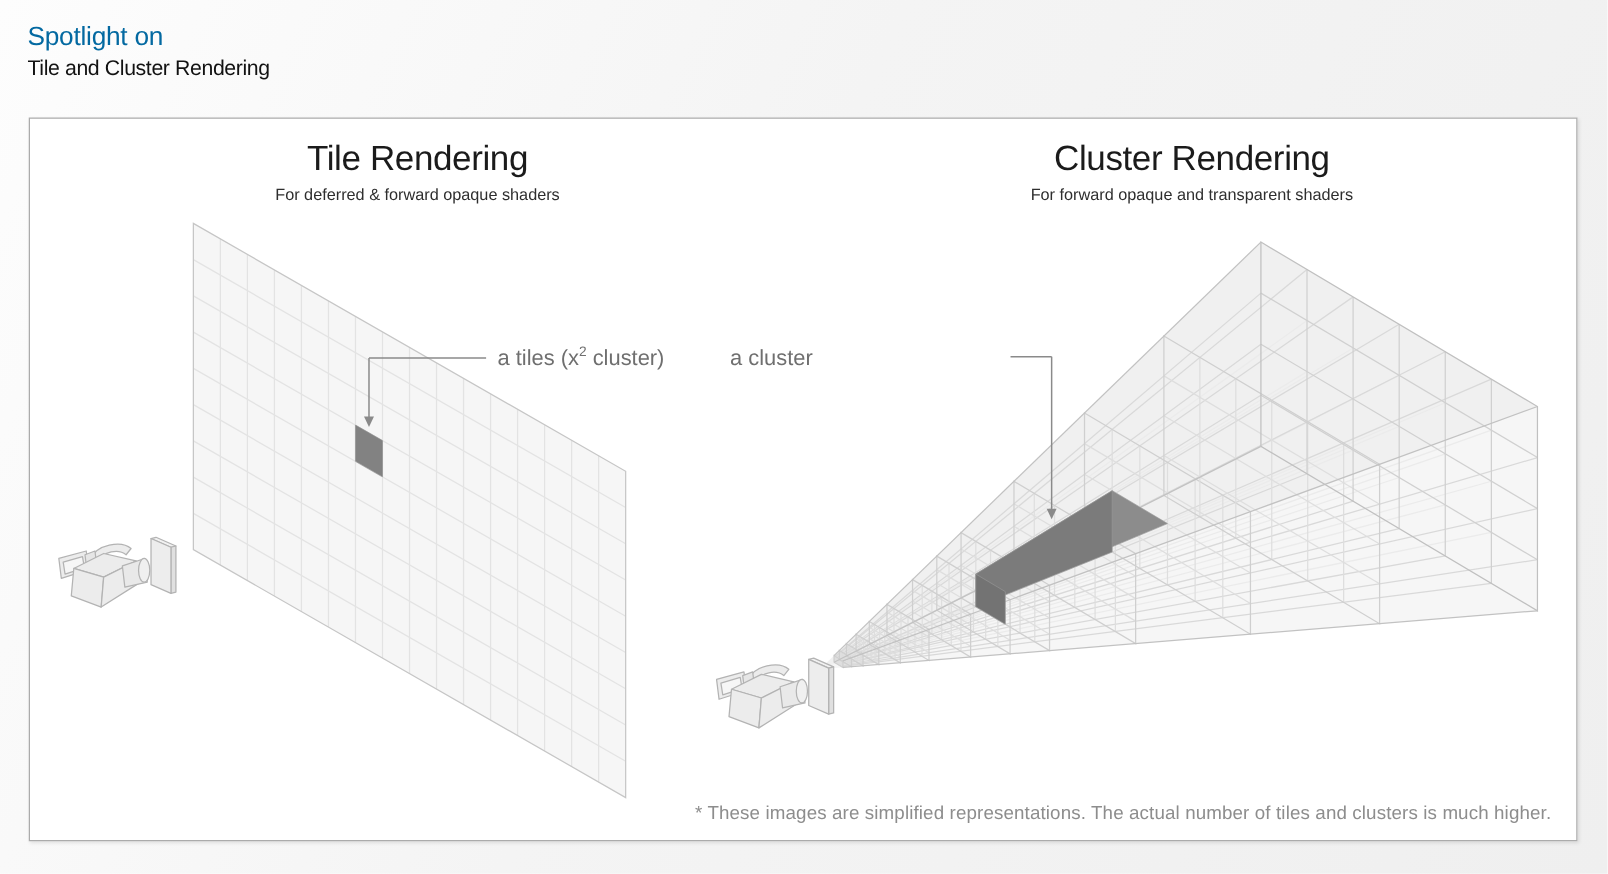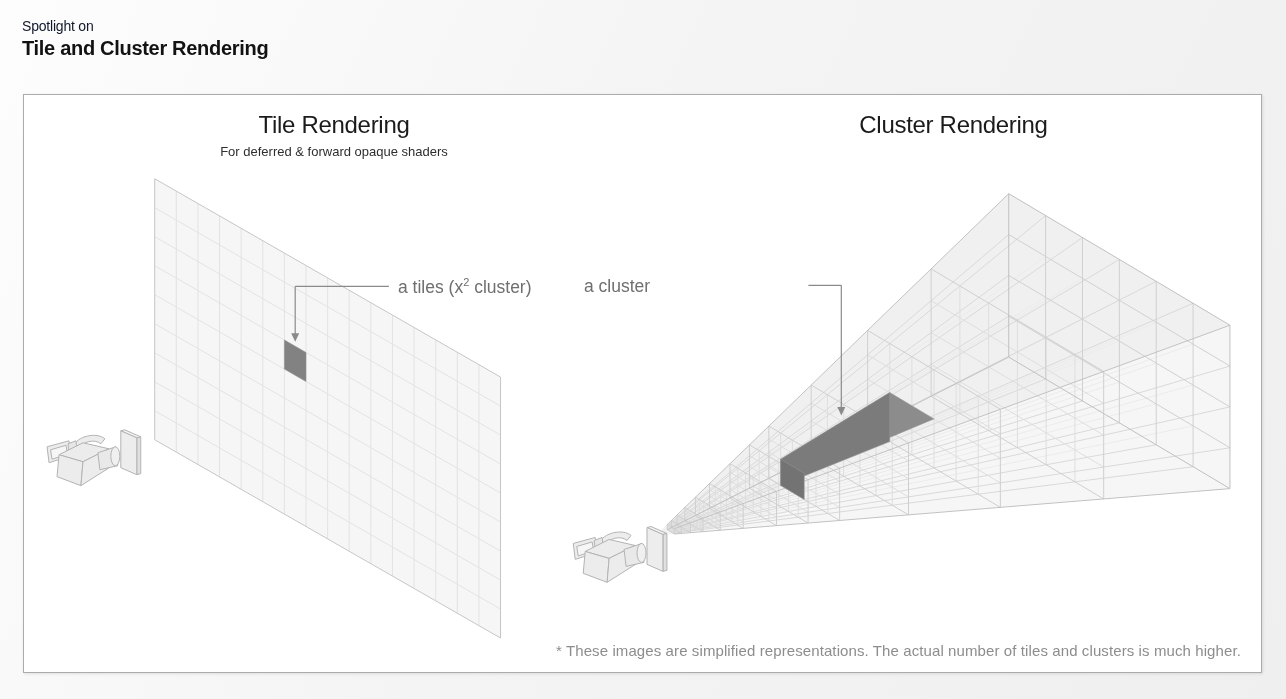--- a/index.html
+++ b/index.html
@@ -3,35 +3,35 @@
 <meta charset="utf-8">
 <style>
   html,body{margin:0;padding:0}
   body{
     width:1286px;height:699px;overflow:hidden;position:relative;
     background:linear-gradient(115deg,#fdfdfd 0%,#f4f4f4 45%,#efefef 100%);
     font-family:"Liberation Sans",sans-serif;
     -webkit-font-smoothing:antialiased;
   }
   .header{position:absolute;left:22px;top:18px}
-  .eyebrow{font-size:14px;color:#0f172a;letter-spacing:-0.2px}
-  .main-title{font-size:20px;font-weight:700;color:#121212;margin-top:3px;letter-spacing:-0.3px}
+  .eyebrow{font-size:21px;color:#0369a1;letter-spacing:-0.2px}
+  .main-title{font-size:17px;font-weight:400;color:#121212;margin-top:3px;letter-spacing:-0.3px}
 
   .panel{
     position:absolute;left:23px;top:94px;width:1239px;height:579px;
     background:#ffffff;border:1px solid #ababab;
     box-shadow:1px 1px 3px rgba(0,0,0,0.10);
     box-sizing:border-box;
   }
   svg.canvas{position:absolute;left:0;top:0;width:100%;height:100%;display:block}
 
   .section-head{position:absolute;top:16px;text-align:center}
   .section-head.left{left:0;width:620px}
   .section-head.right{left:620px;width:619px}
-  .section-title{font-size:24px;color:#1b1b1b;letter-spacing:-0.3px}
+  .section-title{font-size:28px;color:#1b1b1b;letter-spacing:-0.3px}
   .section-sub{font-size:13px;color:#2e2e2e;margin-top:5px}
 
   .callout{position:absolute;font-size:17.5px;color:#6f6f6f;white-space:nowrap}
   .callout sup{font-size:11px}
   .callout.tile-label{left:374px;top:181px}
   .callout.cluster-label{left:560px;width:220px;top:181px;text-align:left}
 
   .footnote{
     position:absolute;right:20px;bottom:13px;
     font-size:15px;color:#8d8d8d;letter-spacing:0.1px;text-align:center;
@@ -273,20 +273,21 @@
     <use href="#cam" x="547" y="411"></use>
   </svg>
 
   <div class="section-head left">
     <div class="section-title">Tile Rendering</div>
     <div class="section-sub">For deferred &amp; forward opaque shaders</div>
   </div>
 
   <div class="section-head right">
     <div class="section-title">Cluster Rendering</div>
+    <div class="section-sub">For forward opaque and transparent shaders</div>
   </div>
 
   <div class="callout tile-label"><span>a tiles (x</span><sup>2</sup><span> cluster)</span></div>
 
   <div class="callout cluster-label">a cluster</div>
 
   <div class="footnote">* These images are simplified representations. The actual number of tiles and clusters is much higher.</div>
 </div>
 
 </body></html>

